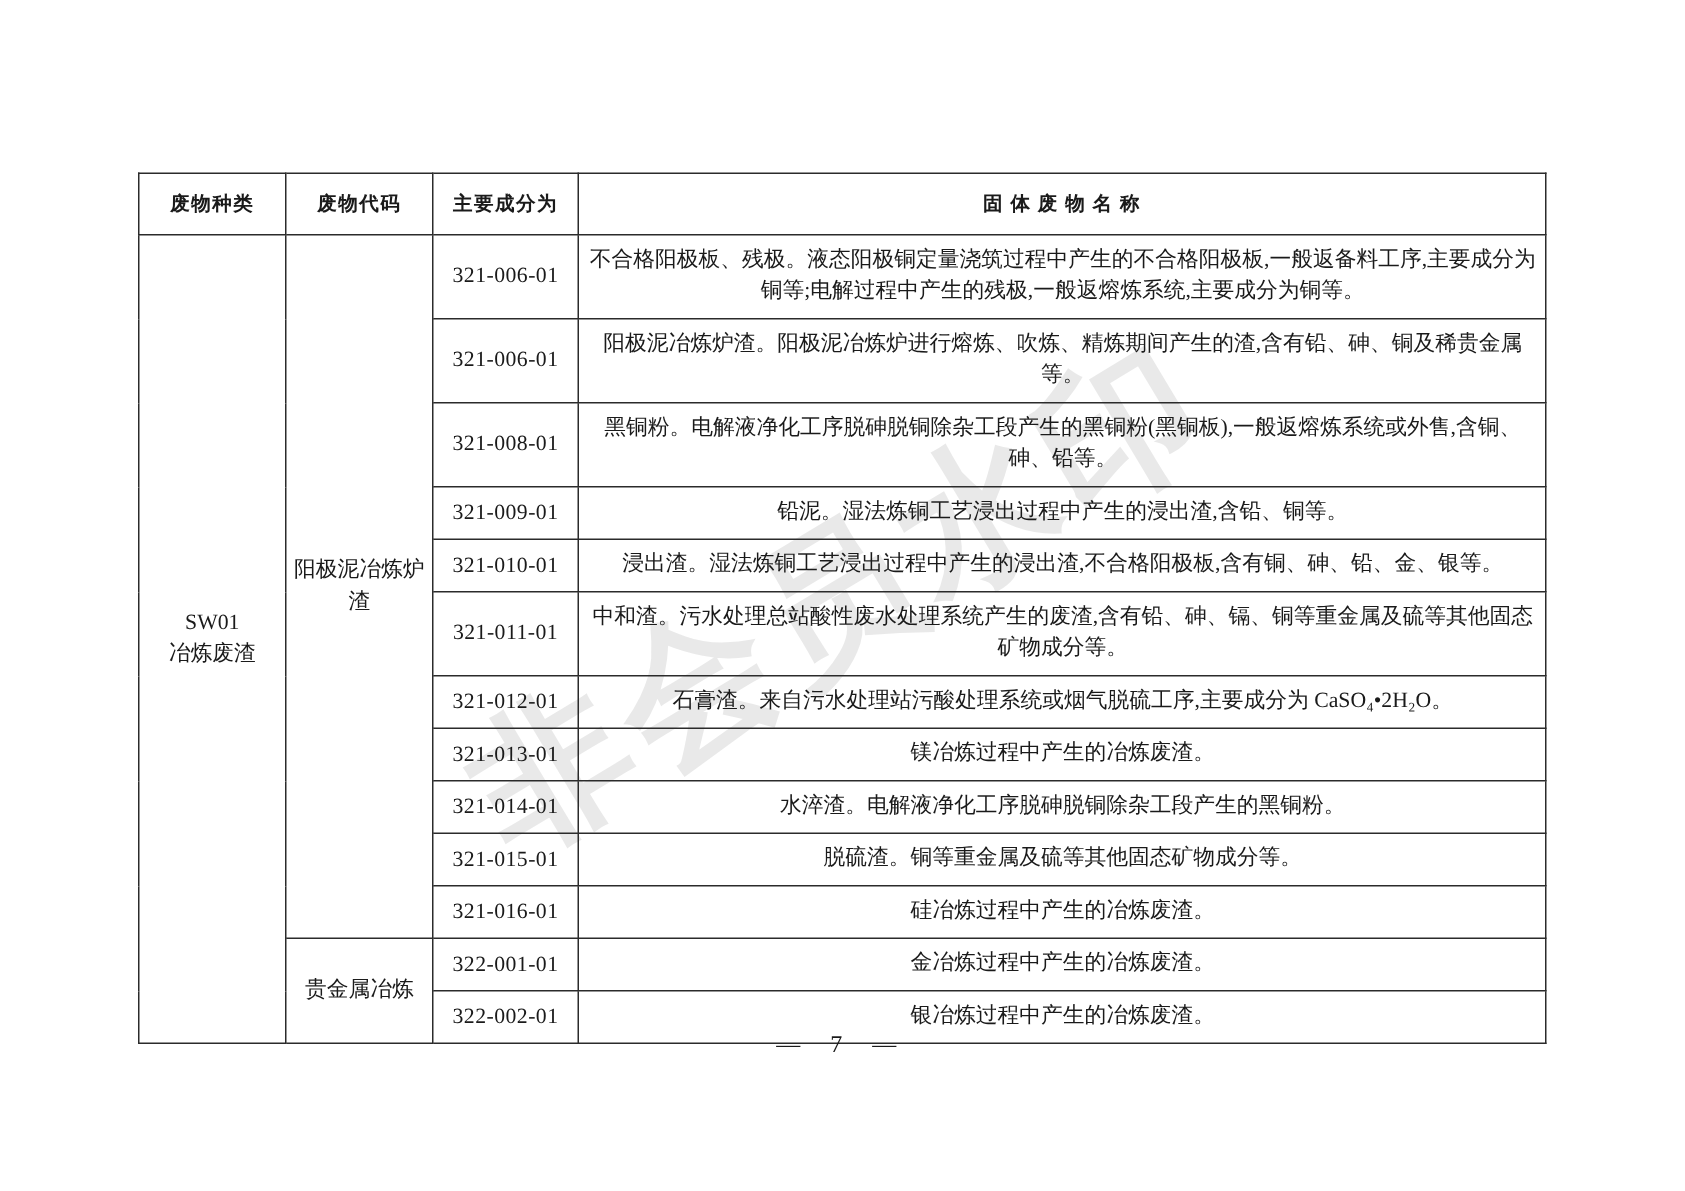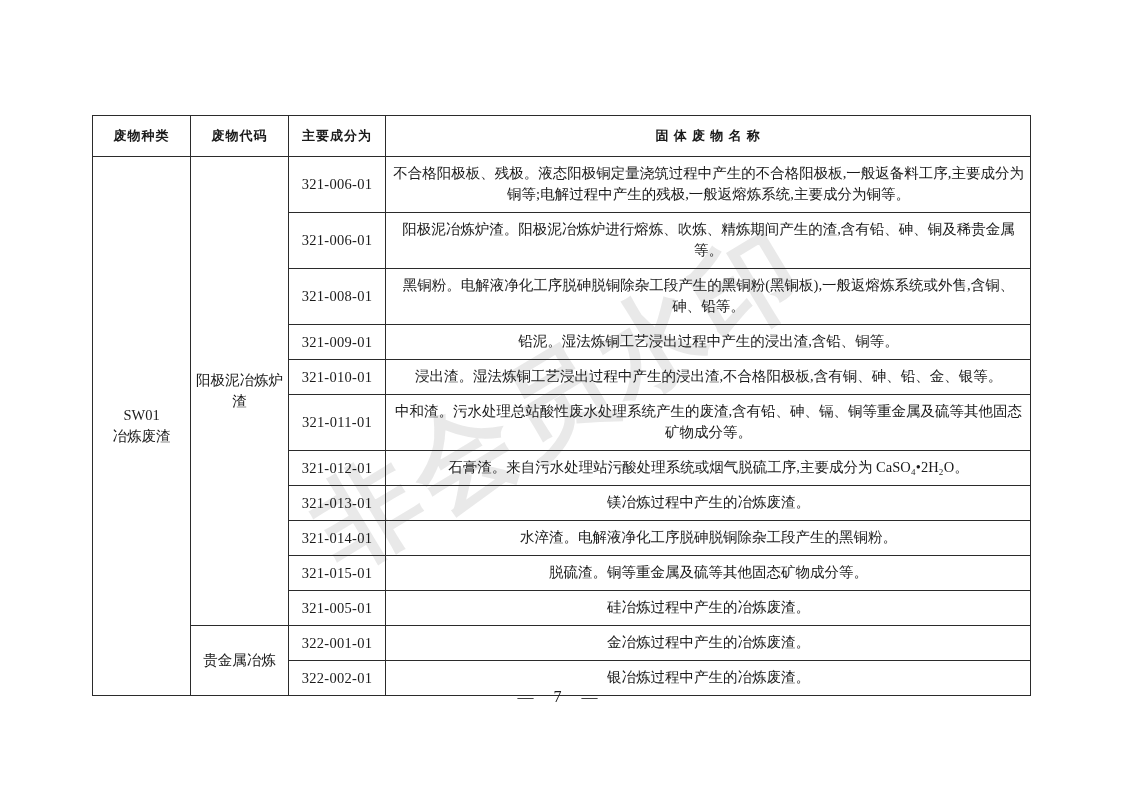--- a/index.html
+++ b/index.html
@@ -146,21 +146,21 @@
         </tr>
         <tr>
           <td class="cell-center col-code">321-014-01</td>
           <td class="col-name">水淬渣。电解液净化工序脱砷脱铜除杂工段产生的黑铜粉。</td>
         </tr>
         <tr>
           <td class="cell-center col-code">321-015-01</td>
           <td class="col-name">脱硫渣。铜等重金属及硫等其他固态矿物成分等。</td>
         </tr>
         <tr>
-          <td class="cell-center col-code">321-005-01</td>
+          <td class="cell-center col-code">321-016-01</td>
           <td class="col-name">硅冶炼过程中产生的冶炼废渣。</td>
         </tr>
         <tr>
           <td rowspan="2" class="cell-center">贵金属冶炼</td>
           <td class="cell-center col-code">322-001-01</td>
           <td class="col-name">金冶炼过程中产生的冶炼废渣。</td>
         </tr>
         <tr>
           <td class="cell-center col-code">322-002-01</td>
           <td class="col-name">银冶炼过程中产生的冶炼废渣。</td>

